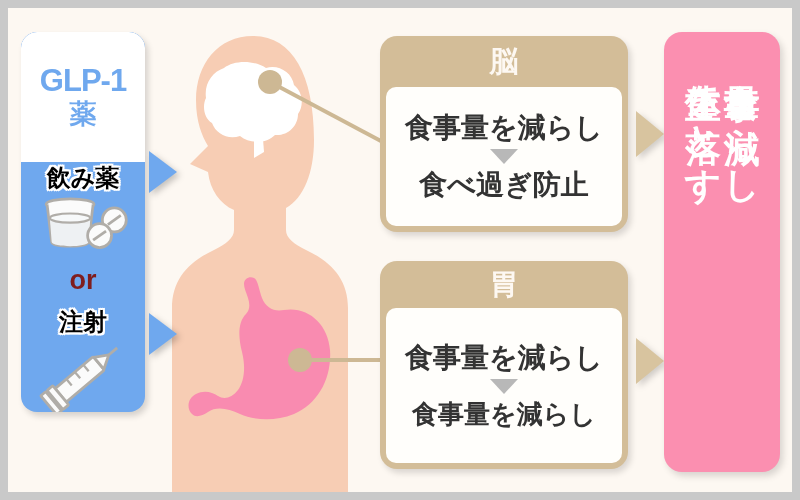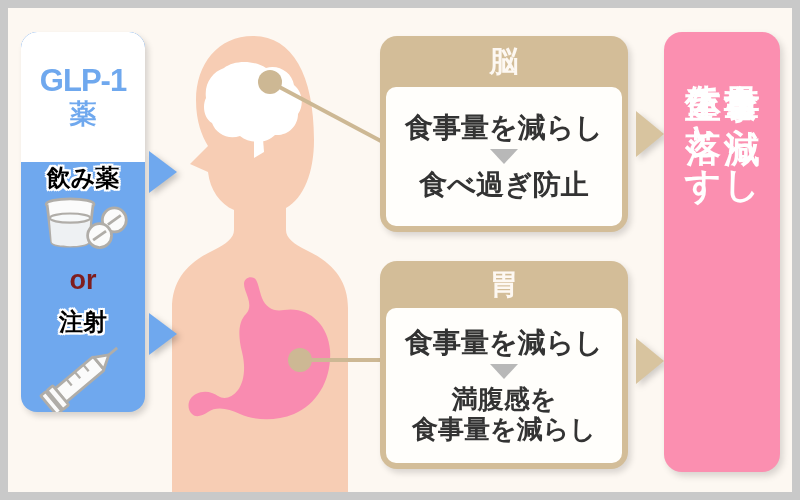--- a/index.html
+++ b/index.html
@@ -208,21 +208,20 @@
       <div class="down-tri"></div>
       <div class="organ-line">食べ過ぎ防止</div>
     </div>
   </div>
 
   <div class="organ-card" id="organ-card-stomach">
     <div class="organ-head">胃</div>
     <div class="organ-panel">
       <div class="organ-line">食事量を減らし</div>
       <div class="down-tri"></div>
-      <div class="organ-line small">満腹感を</div>
       <div class="organ-line small">食事量を減らし</div>
     </div>
   </div>
 
   <div class="tan-arrow" id="tan-arrow-1"></div>
   <div class="tan-arrow" id="tan-arrow-2"></div>
 
   <div id="result-panel">
     <div class="vtext">食事量を減らし</div>
     <div class="vtext">体重を落とす</div>

